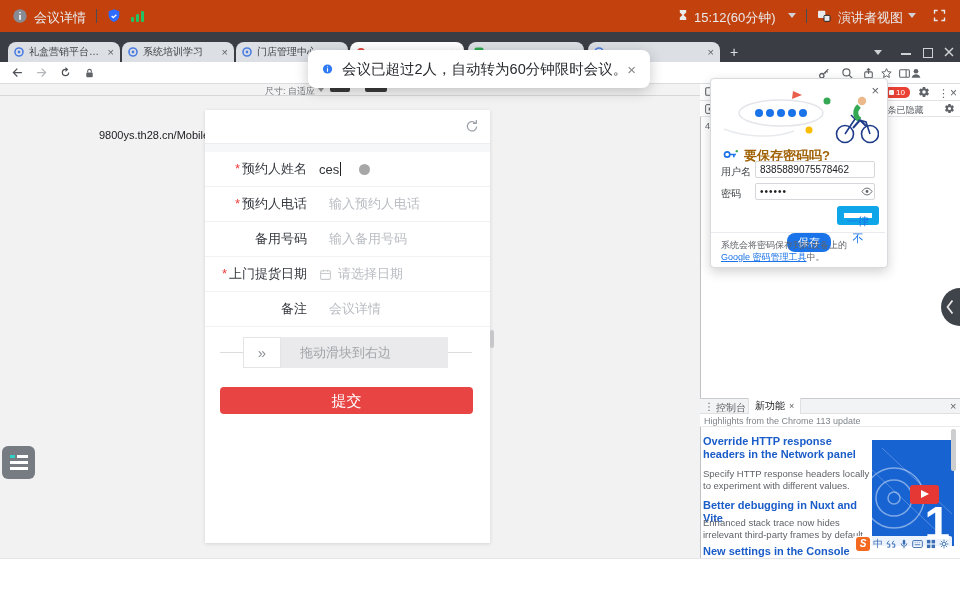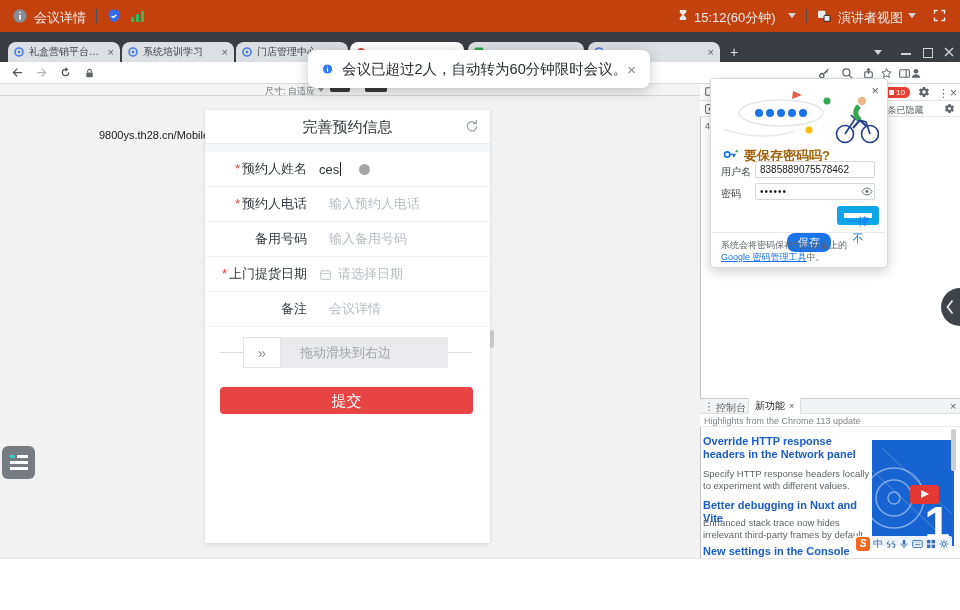--- a/index.html
+++ b/index.html
@@ -215,21 +215,20 @@
 
   <div class="devicebar">
     <span class="abs" style="left:265px;top:1px;font-size:9px;color:#737578">尺寸: 自适应</span>
     <span class="abs tri-down" style="left:318px;top:4px;border-top-color:#909295;border-left-width:3px;border-right-width:3px;border-top-width:4px"></span>
   </div>
   <div class="chipdark" style="left:330px;width:20px"></div>
   <div class="chipdark" style="left:365px;width:22px"></div>
 
   <div class="card">
     <div class="card-h">
-      <div class="card-title">完善预约信息</div>
       <svg class="abs" style="right:10px;top:8px" width="16" height="16" viewBox="0 0 24 24">
           <path d="M19 13a7 7 0 1 1-2-5.5" fill="none" stroke="#9aa0a6" stroke-width="1.8"></path>
           <path d="M18.5 3v5h-5" fill="none" stroke="#9aa0a6" stroke-width="1.8"></path>
         </svg>
     </div>
     <div class="gap"></div>
     <div class="frow">
       <span class="flabel"><span class="fstar">*</span><span>预约人姓名</span></span>
       <span class="fval">ces</span>
         <span class="caretbar"></span>

